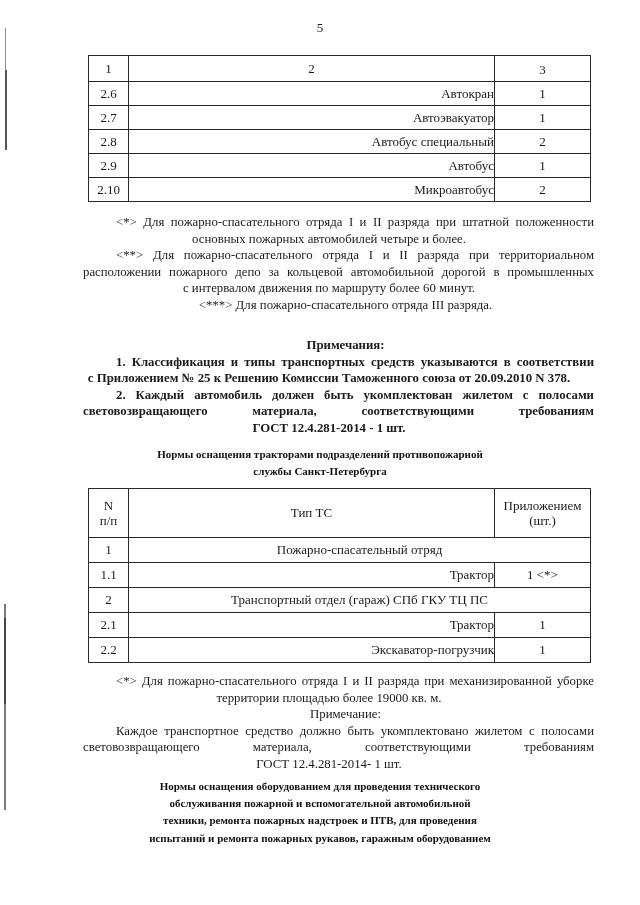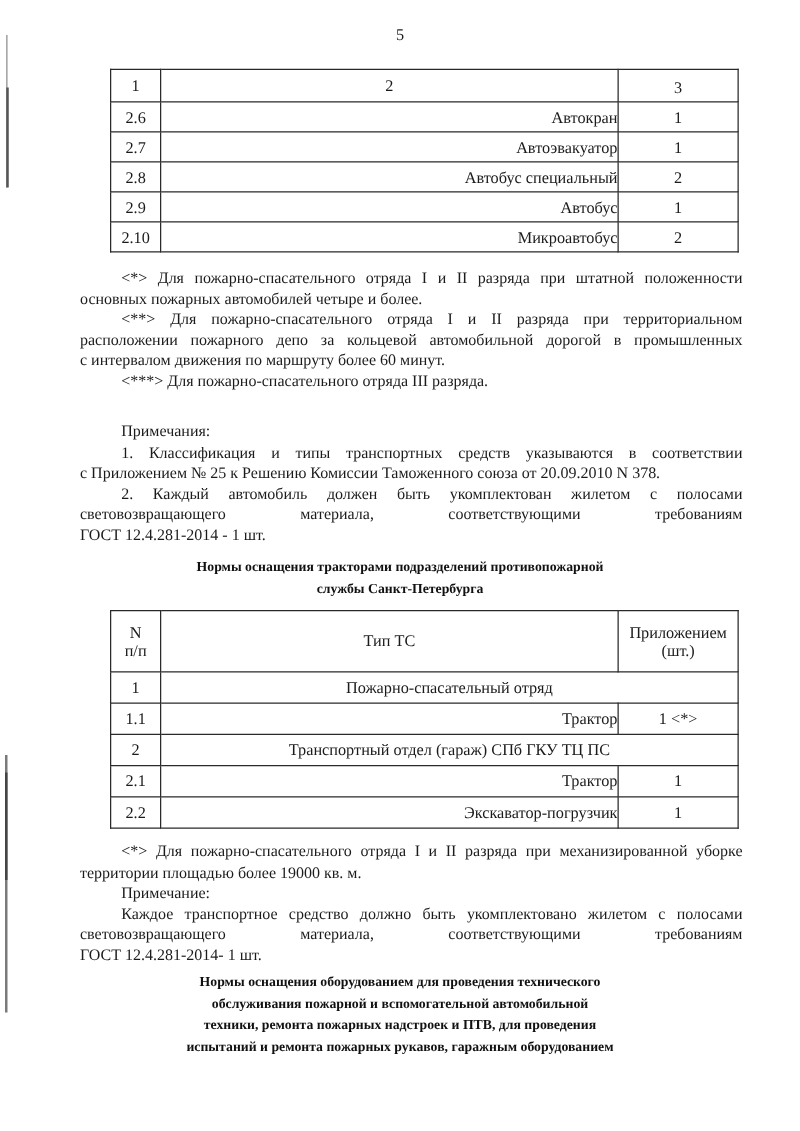--- a/index.html
+++ b/index.html
@@ -28,25 +28,25 @@
   .tbl .pre  { white-space:pre-line; line-height:15.5px; }
   #table1 { position:absolute; left:88px; top:55px; }
   #table1 tr        { height:24px; }
   #table1 tr.hdr    { height:26px; }
   #table2 { position:absolute; left:88px; top:488px; }
   #table2 tr        { height:25px; }
   #table2 tr.hdr    { height:49px; }
 
   
   .textblock { position:absolute; left:64px; width:530px; font-size:12.8px; line-height:16.6px; }
-  .tline { text-align:left; }
-  .tline.just { text-align:justify; text-align-last:justify; }
+  .tline { text-align:center; }
+  .tline.just { text-align:justify; text-align-last:justify;margin-left:19px; }
   .ind { text-indent:33px; }
   #fn1    { top:214px; }
-  #notes1 { top:337px; }
+  #notes1 { top:337px;font-weight:bold; }
   #fn2    { top:673px; }
 
   
   .heading { position:absolute; left:55px; width:530px; text-align:center;
              font-weight:bold; font-size:11px; line-height:17.2px; color:#111; }
   #heading1 { top:446px; }
   #heading2 { top:778px; }
 </style>
 </head>
 <body>

